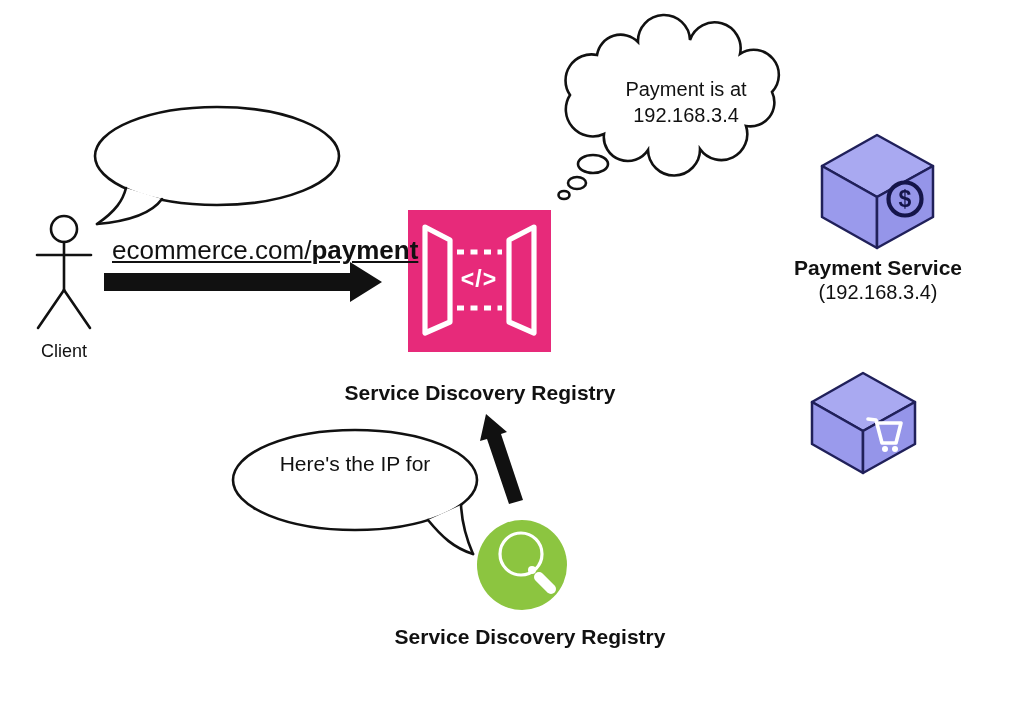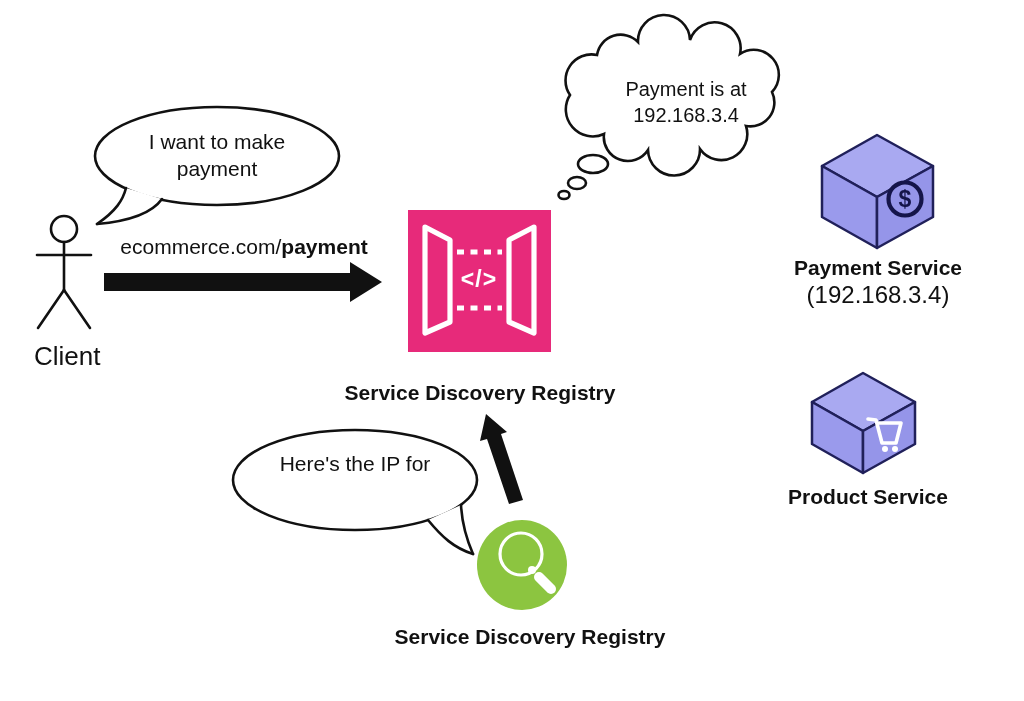--- a/index.html
+++ b/index.html
@@ -8,22 +8,22 @@
     font-family:"Liberation Sans",sans-serif;color:#111;overflow:hidden;
   }
   .layer{position:absolute;left:0;top:0;}
   .txt{position:absolute;color:#111;}
   .center{text-align:center;}
   .bold{font-weight:bold;}
   .pre{white-space:pre-line;}
   .bubble-text{font-size:21px;line-height:27px;}
   .cloud-text{font-size:20px;line-height:26px;}
   .label-bold{font-weight:bold;font-size:21px;text-align:center;}
-  .ip-text{font-size:24px;}
-  .url-text{font-size:21px;}
+  .ip-text{font-size:20px;}
+  .url-text{font-size:26px;text-decoration:underline;}
   .glyph-white{color:#fff;font-weight:bold;font-size:23px;letter-spacing:1px;}
   .glyph-dark{color:#15154A;font-weight:bold;font-size:23px;}
 </style>
 </head>
 <body>
 
 <div class="canvas">
 
   <svg class="layer" width="1024" height="701" viewBox="0 0 1024 701">
 
@@ -97,40 +97,37 @@
       <polygon points="812,402 863,431 863,473 812,444" fill="#9A9AEC"></polygon>
       <polygon points="863,431 915,402 915,444 863,473" fill="#9595E9"></polygon>
     </g>
     <g>
       <path d="M 868 419 L 876 420 L 882 443 L 896 443 L 901 423 L 878 423" fill="none" stroke="#fff" stroke-width="3.6" stroke-linejoin="round" stroke-linecap="round"></path>
       <circle cx="885" cy="449" r="3" fill="#fff"></circle>
       <circle cx="895" cy="449" r="3" fill="#fff"></circle>
     </g>
   </svg>
 
-  <div class="txt bubble-text center pre" style="left:117px;top:128px;width:200px;">I want to make
-payment</div>
 
   <div class="txt url-text center" style="left:112px;top:235px;width:264px;"><span>ecommerce.com/</span><span class="bold">payment</span></div>
 
-  <div class="txt center" style="left:34px;top:341px;width:60px;font-size:26px;">Client</div>
+  <div class="txt center" style="left:34px;top:341px;width:60px;font-size:18px;">Client</div>
 
   <div class="txt cloud-text center pre" style="left:568px;top:76px;width:236px;">Payment is at
 192.168.3.4</div>
 
   <div class="txt glyph-white center" style="left:448px;top:266px;width:62px;">&lt;/&gt;</div>
 
   <div class="txt label-bold center" style="left:330px;top:381px;width:300px;">Service Discovery Registry</div>
 
   <div class="txt label-bold center" style="left:778px;top:256px;width:200px;">Payment Service</div>
   <div class="txt ip-text center" style="left:778px;top:281px;width:200px;">(192.168.3.4)</div>
 
   <div class="txt glyph-dark center" style="left:892px;top:186px;width:26px;">$</div>
 
-  <div class="txt label-bold center" style="left:768px;top:485px;width:200px;">Product Service</div>
 
   <div class="txt bubble-text center" style="left:252px;top:450px;width:206px;text-align:center;">
     <div>Here's the IP for</div>
   </div>
 
   <div class="txt label-bold center" style="left:380px;top:625px;width:300px;">Service Discovery Registry</div>
 
 </div>
 
 </body></html>

